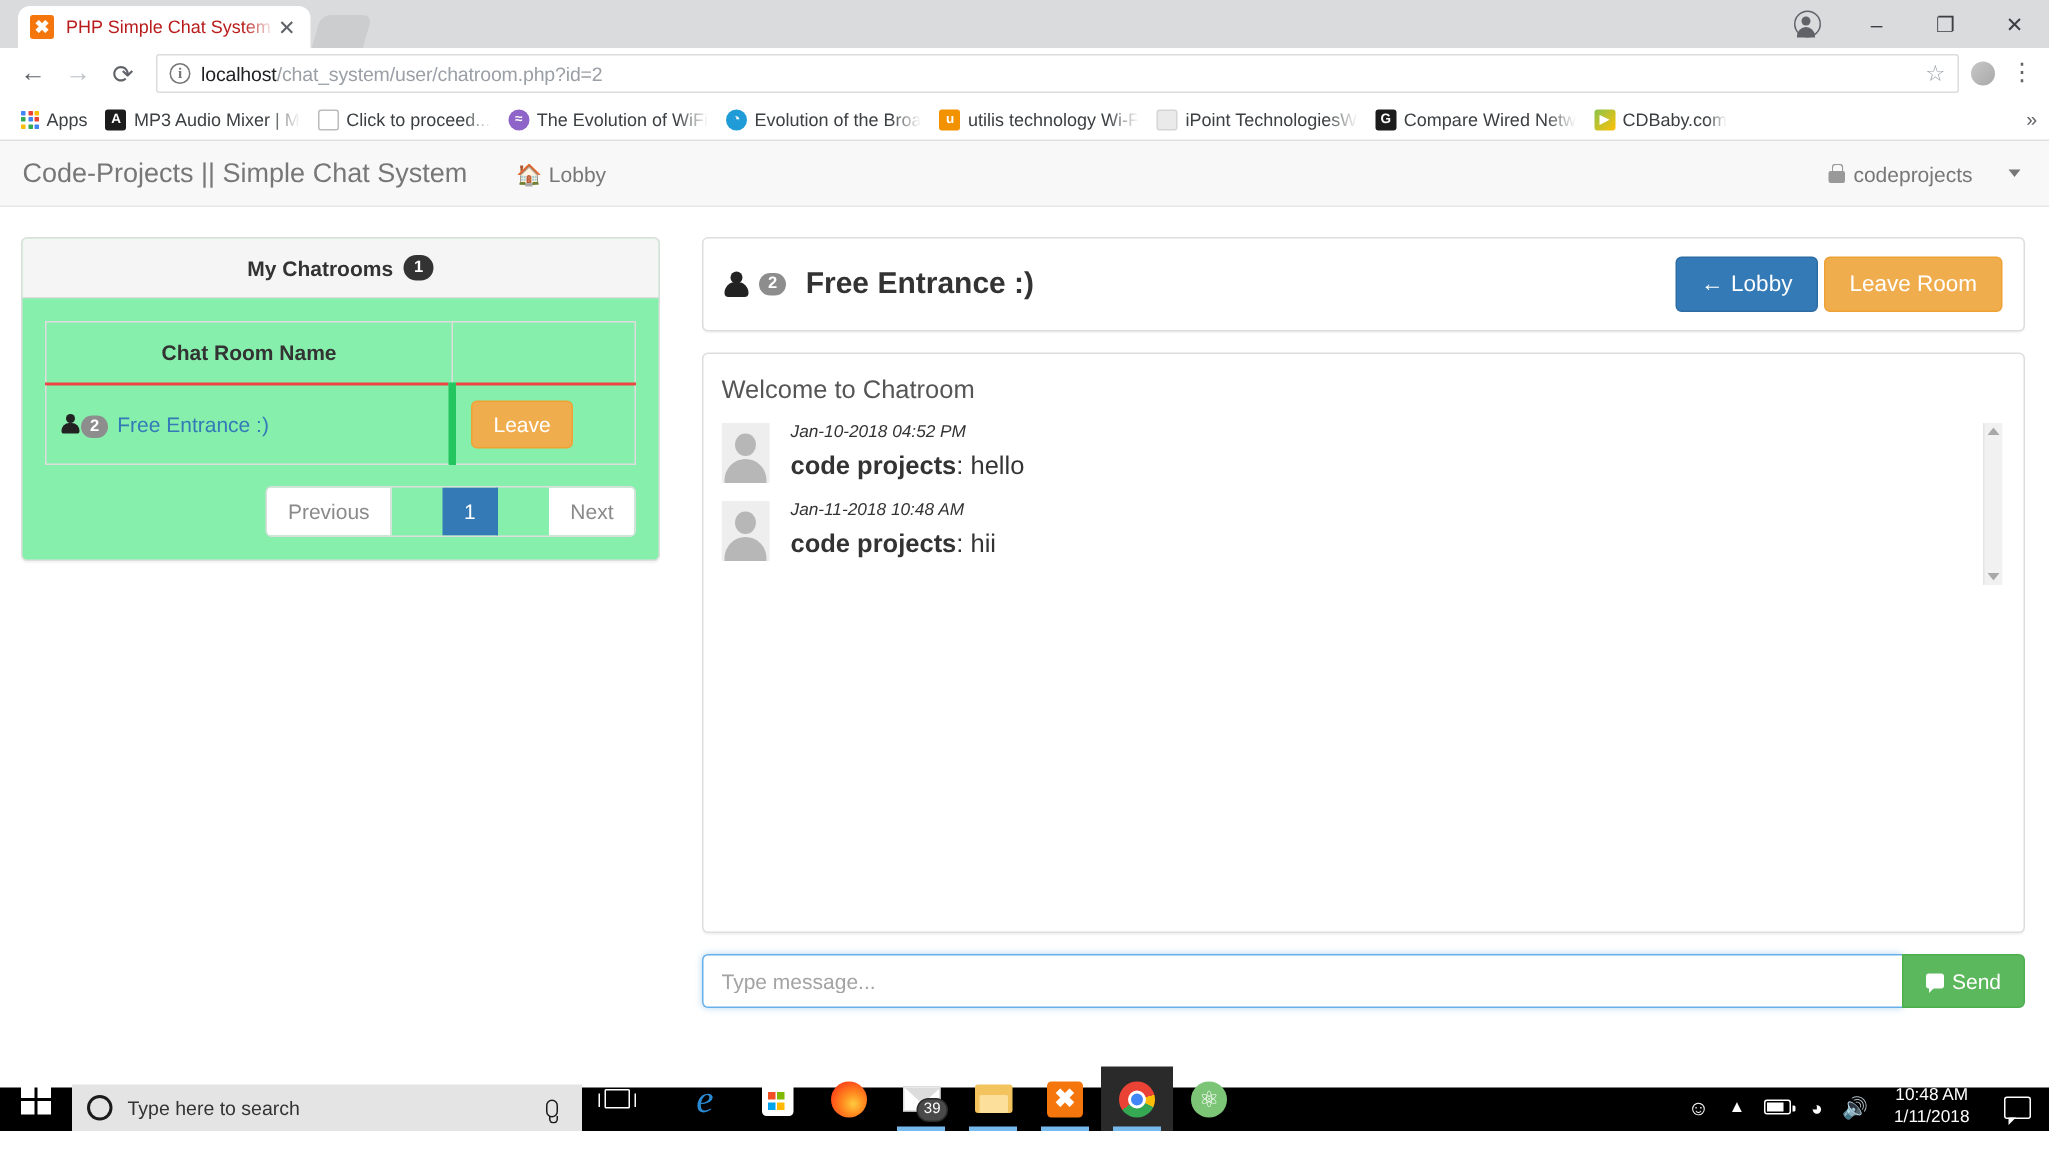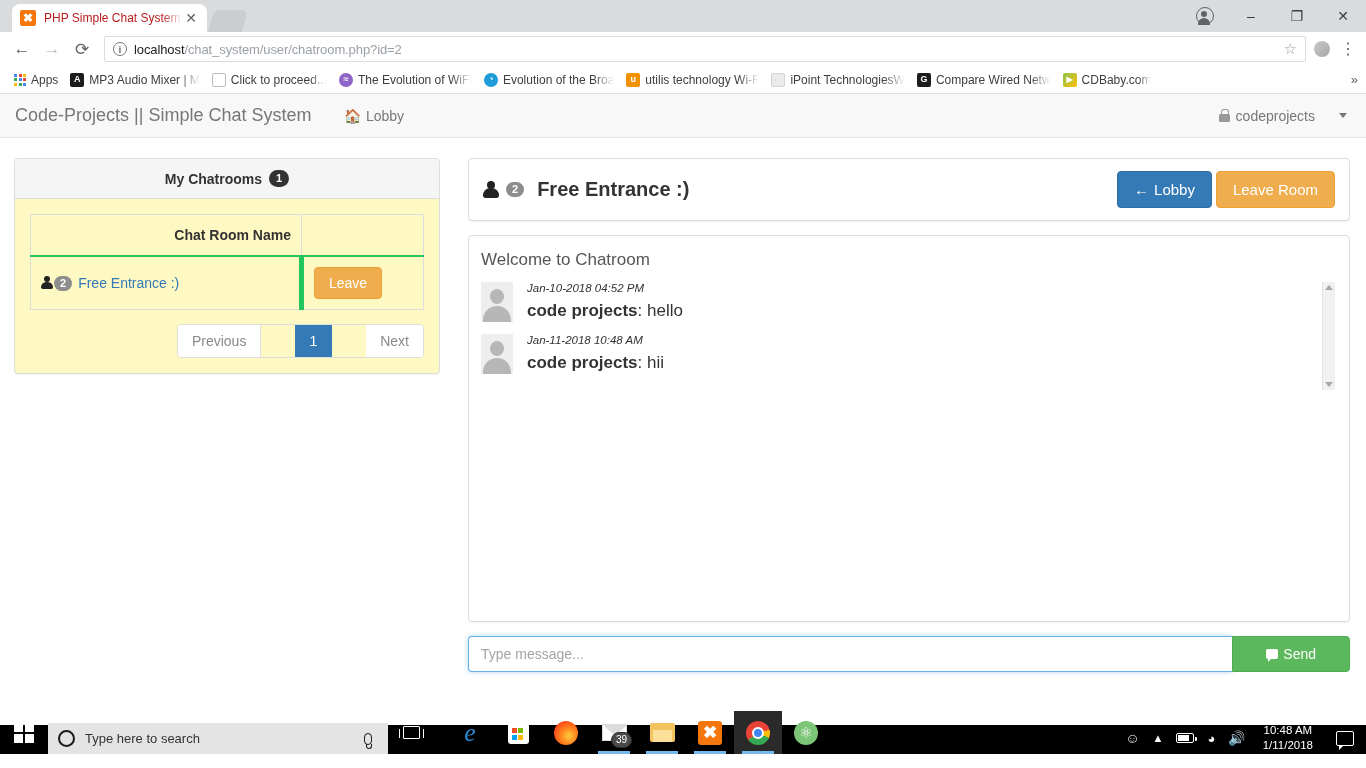--- a/index.html
+++ b/index.html
@@ -154,42 +154,42 @@
   .lock-ico::after {
     content:''; position:absolute; top:0; left:2.5px; width:6px; height:7px;
     border:1.8px solid #999; border-bottom:none; border-radius:3px 3px 0 0;
   }
   .home-ico { font-size: 14px; color: #777; }
 
   .content { display: flex; padding: 20px 16px 0 14px; gap: 28px; }
 
   
   .panel {
-    width: 426px; background: #fef9c3; border: 1px solid #ddd;
+    width: 426px; background: #86efac; border: 1px solid #ddd;
     border-radius: 4px; box-shadow: 0 1px 1px rgba(0,0,0,0.05);
     flex: 0 0 426px; align-self: flex-start;
   }
   .panel-head {
     background: #f5f5f5; border-bottom: 1px solid #ddd;
     padding: 11px 15px; text-align: center;
     border-radius: 3px 3px 0 0;
     font-size: 14px; font-weight: bold; color: #333;
     display: flex; align-items: center; justify-content: center; gap: 7px;
   }
   .badge-dark {
     background: #333; color: #fff; border-radius: 10px;
     font-size: 11px; font-weight: bold; padding: 3px 7px; line-height: 1;
     min-width: 18px; text-align: center;
   }
   .panel-body { padding: 15px; }
   table.rooms { width: 100%; border-collapse: collapse;
     border: 1px solid #ddd; }
   table.rooms th {
-    text-align: right; font-size: 14px; font-weight: bold; color: #333;
-    padding: 12px 10px; border-bottom: 2px solid #22c55e; margin-left: 40px;
+    text-align: center; font-size: 14px; font-weight: bold; color: #333;
+    padding: 12px 10px; border-bottom: 2px solid #ef4444; margin-left: 40px;
   }
   table.rooms th.col-act { width: 122px; border-left: 1px solid #ddd; }
   table.rooms td {
     padding: 10px; font-size: 14px; border-top: 1px solid #ddd;
     vertical-align: middle;
   }
   table.rooms td.col-act { border-left: 5px solid #22c55e; }
   .room-link { color: #337ab7; cursor: pointer; }
   .user-ico {
     display: inline-block; width: 12px; height: 14px; position: relative;
@@ -295,21 +295,21 @@
   .sb-dn { border-top: 5px solid #a8a8a8; }
 
   .send-row { margin-top: 14px; display: flex; }
   .msg-input {
     flex: 1; height: 36px; border: 1px solid #66afe9; border-right: none;
     border-radius: 4px 0 0 4px; padding: 0 12px; font-size: 14px;
     color: #555; outline: none; box-shadow: 0 0 5px rgba(102,175,233,0.5);
     font-family: "Liberation Sans", sans-serif; background: #fff;
   }
   .msg-input::placeholder { color: #a3a3a3; }
-  .btn-send { padding: 0 33px; height: 36px; border-radius: 0 4px 4px 0;
+  .btn-send { padding: 0 15px; height: 36px; border-radius: 0 4px 4px 0;
     font-size: 14px; }
   .chat-bubble-ico {
     display: inline-block; width: 12px; height: 10px; background: #fff;
     border-radius: 2px; position: relative;
   }
   .chat-bubble-ico::after {
     content:''; position:absolute; bottom:-3px; left:2px;
     border-left: 4px solid #fff; border-bottom: 4px solid transparent;
   }
 

